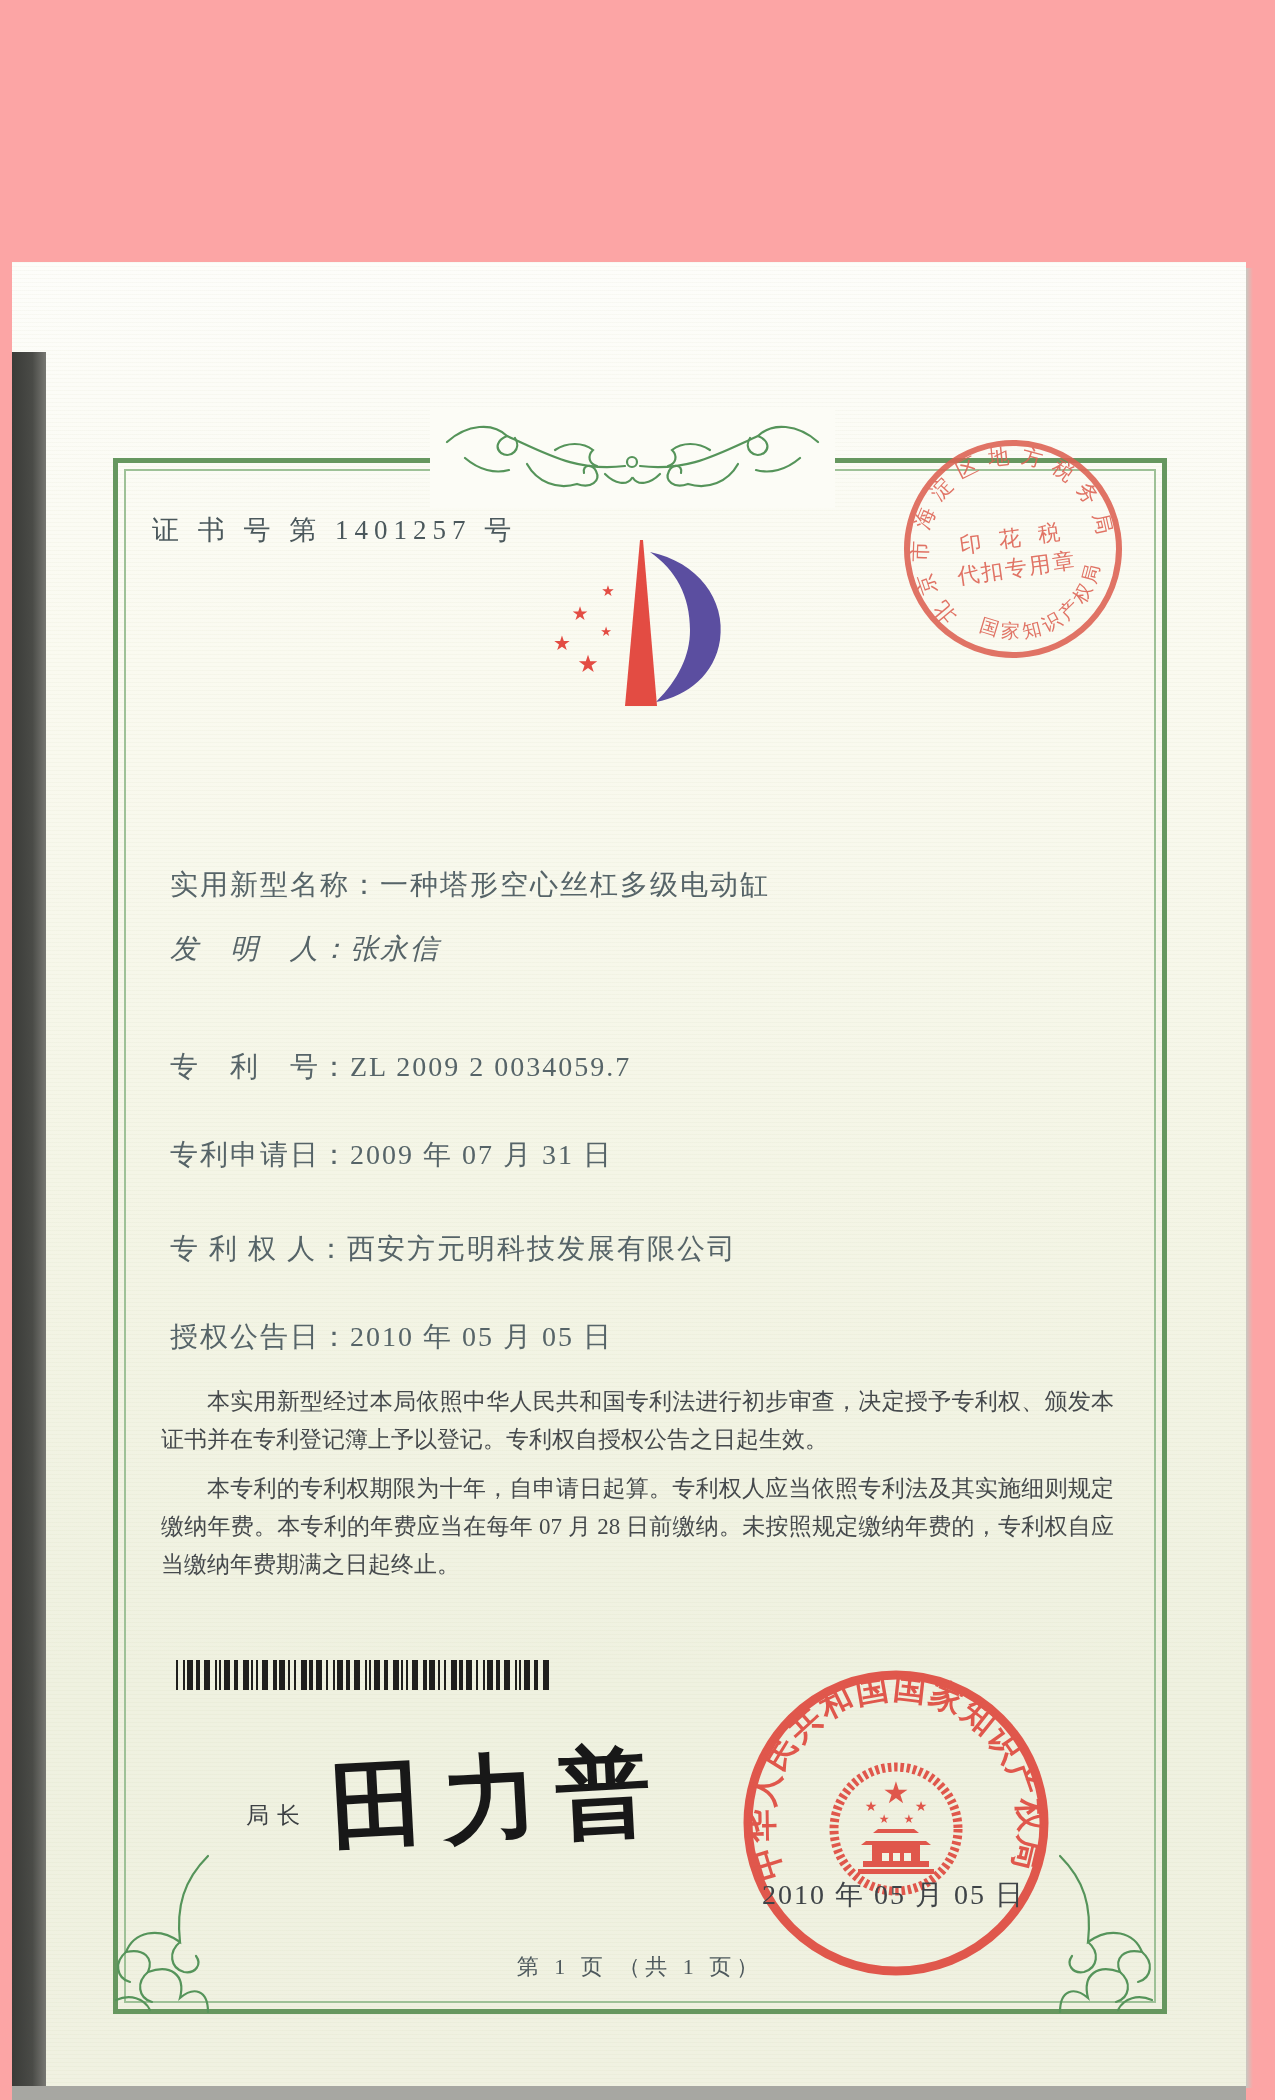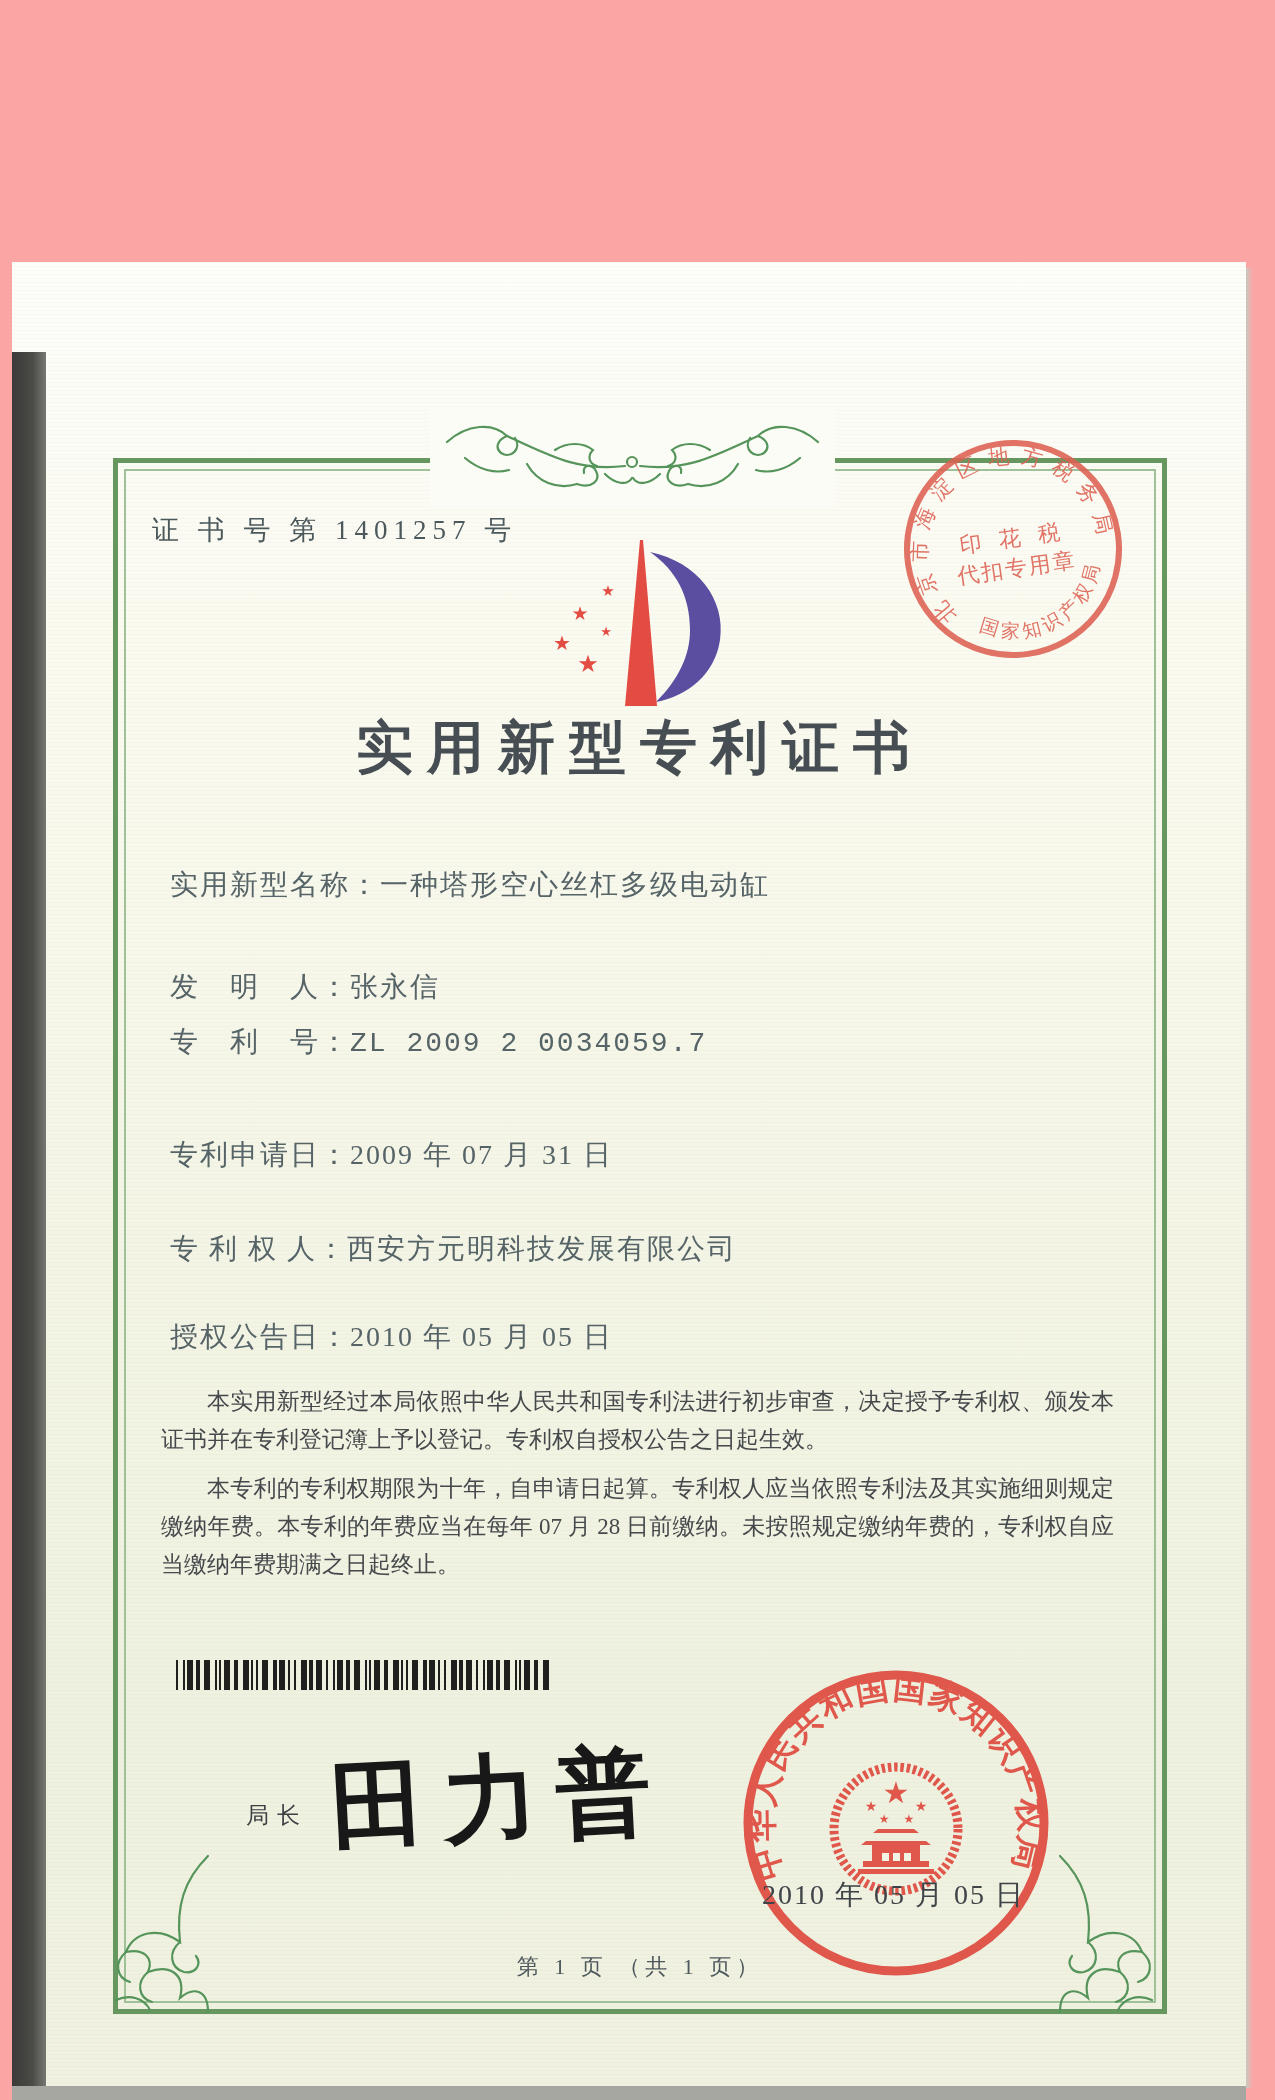--- a/index.html
+++ b/index.html
@@ -24,21 +24,21 @@
          background:#fcfcf6;display:flex;align-items:center;justify-content:center;}
   .corner{position:absolute;width:134px;height:176px;}
   .corner.bl{left:86px;top:1850px;}
   .corner.br{left:1048px;top:1850px;transform:scaleX(-1);}
   
   .cert-no{position:absolute;left:152px;top:512px;font-size:27px;letter-spacing:6px;color:#4b585c;}
   .logo{position:absolute;left:540px;top:538px;width:210px;height:170px;}
   .doc-title{position:absolute;left:113px;top:710px;width:1054px;text-align:center;
          font-size:57px;font-weight:600;letter-spacing:14px;color:#474e53;}
   .field{position:absolute;left:170px;font-size:28px;color:#566468;letter-spacing:2px;white-space:nowrap;}
-  .f1{top:866px;} .f2{top:968px;} .f3{top:1023px;font-family:Liberation Mono, monospace;} .f4{top:1136px;} .f5{top:1230px;} .f6{top:1318px;}
+  .f1{top:866px;} .f2{top:930px;font-style:italic;} .f3{top:1048px;} .f4{top:1136px;} .f5{top:1230px;} .f6{top:1318px;}
   .body-text{position:absolute;left:150px;top:1372px;width:975px;font-size:23px;line-height:38px;
          color:#45494c;text-align:justify;}
   .body-text p{margin:11px;text-indent:2em;}
   .barcode{position:absolute;left:176px;top:1660px;width:380px;height:30px;display:flex;align-items:stretch;}
   .barcode div{background:#1f1f1d;flex:none;}
   .sig-title{position:absolute;left:246px;top:1800px;font-size:23px;letter-spacing:8px;color:#3c4043;}
   .sig-name{position:absolute;left:330px;top:1736px;font-size:95px;font-weight:600;letter-spacing:18px;
          color:#181818;transform:rotate(-3deg);font-family:"DejaVu Serif","Liberation Serif",serif;}
   .seal-svg{position:absolute;left:735px;top:1662px;width:322px;height:322px;opacity:.93;}
   .seal-date{position:absolute;left:762px;top:1876px;font-size:28px;letter-spacing:2px;color:#3e4347;z-index:5;}
@@ -127,21 +127,20 @@
       <text font-size="19" letter-spacing="4">
         <textPath href="#taxBottom" startOffset="0">国家知识产权局</textPath>
       </text>
       <g transform="rotate(22 115 118)">
         <text x="115" y="112" font-size="22" letter-spacing="6" text-anchor="middle">印 花 税</text>
         <text x="115" y="142" font-size="22" letter-spacing="2" text-anchor="middle">代扣专用章</text>
       </g>
     </g>
   </svg>
 
-  <div class="doc-title">实用新型专利证书</div>
 
   <div class="field f1"><span>实用新型名称：</span><span>一种塔形空心丝杠多级电动缸</span></div>
   <div class="field f2"><span>发　明　人：</span><span>张永信</span></div>
   <div class="field f3"><span>专　利　号：</span><span>ZL 2009 2 0034059.7</span></div>
   <div class="field f4"><span>专利申请日：</span><span>2009 年 07 月 31 日</span></div>
   <div class="field f5"><span>专 利 权 人：</span><span>西安方元明科技发展有限公司</span></div>
   <div class="field f6"><span>授权公告日：</span><span>2010 年 05 月 05 日</span></div>
 
   <div class="body-text">
     <p>本实用新型经过本局依照中华人民共和国专利法进行初步审查，决定授予专利权、颁发本证书并在专利登记簿上予以登记。专利权自授权公告之日起生效。</p>

